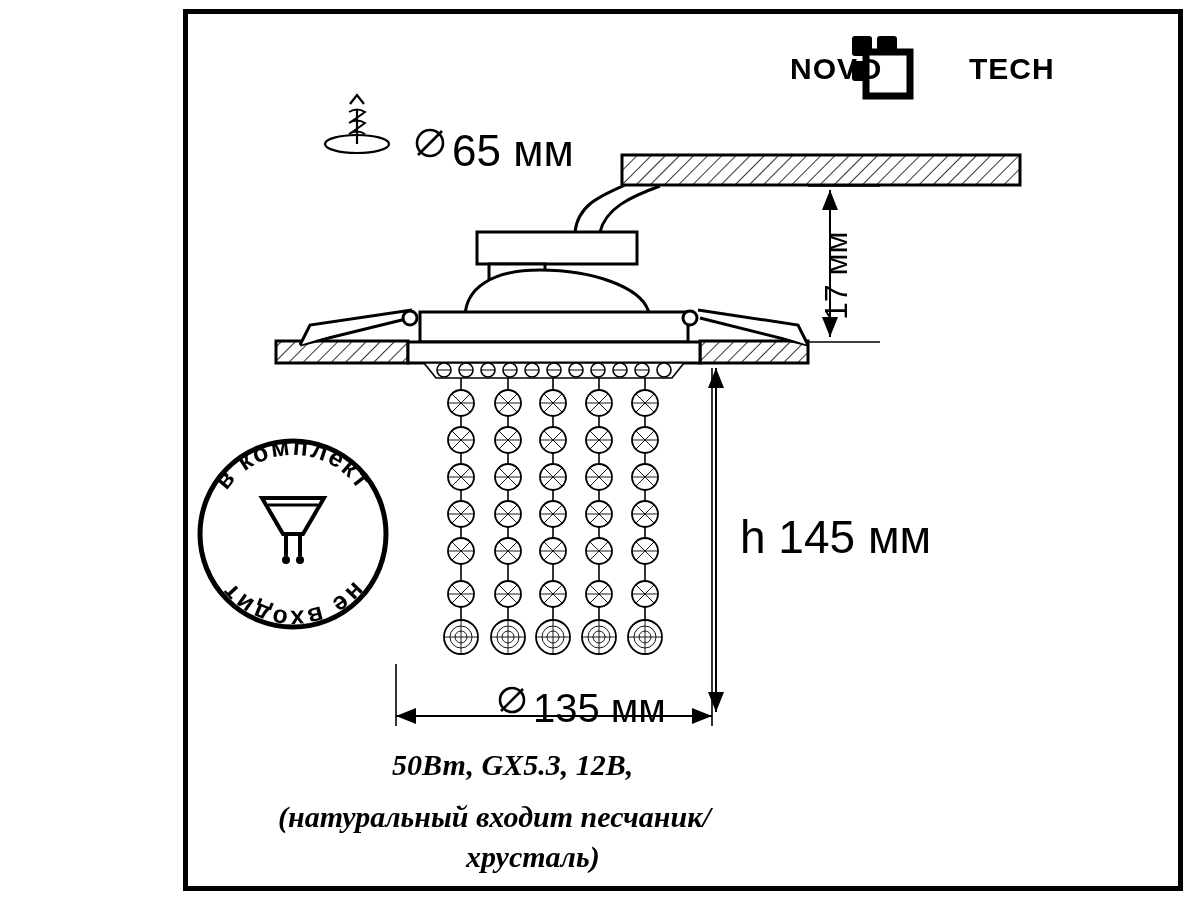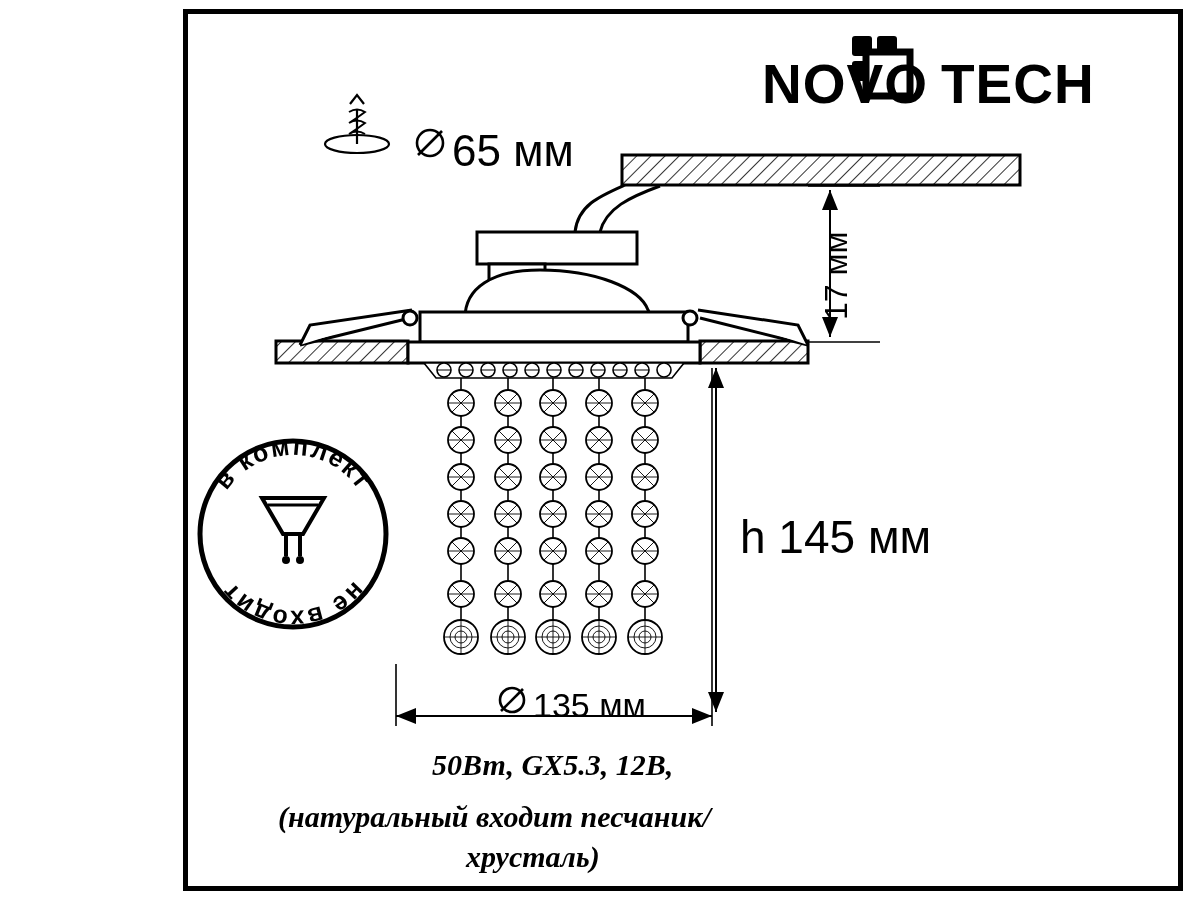--- a/index.html
+++ b/index.html
@@ -48,22 +48,23 @@
   }
   .spec {
     font-style: italic;
     font-weight: bold;
     font-size: 30px;
     font-family: "Liberation Serif", serif;
   }
   .brand {
     font-family: "Liberation Sans", sans-serif;
     font-weight: bold;
-    font-size: 55px;
+    font-size: 30px;
     letter-spacing: 1px;
+    margin-left: 28px;
   }
   .vert {
     transform: rotate(-90deg);
     transform-origin: left top;
   }
 </style>
 </head>
 <body>
 
 <div id="sheet">
@@ -387,19 +388,19 @@
 
   <div class="txt brand" style="left:762px; top:52px;">NOVO</div>
   <div class="txt brand" style="left:941px; top:52px;">TECH</div>
 
   <div class="txt dim-label" style="left:452px; top:126px; font-size:44px;">65 мм</div>
 
   <div class="txt dim-label vert" style="left:818px; top:320px; font-size:32px;">17 мм</div>
 
   <div class="txt dim-label" style="left:740px; top:510px; font-size:46px;">h 145 мм</div>
 
-  <div class="txt dim-label" style="left:533px; top:686px; font-size:34px;">135 мм</div>
-
-  <div class="txt spec" style="left:432px; top:748px;text-align:center;">50Вт, GX5.3, 12В,</div>
+  <div class="txt dim-label" style="left:533px; top:686px; font-size:40px;">135 мм</div>
+
+  <div class="txt spec" style="left:392px; top:748px;text-align:center;">50Вт, GX5.3, 12В,</div>
   <div class="txt spec" style="left:278px; top:800px;">(натуральный входит песчаник/</div>
   <div class="txt spec" style="left:466px; top:840px;">хрусталь)</div>
 
 </div>
 
 </body></html>

